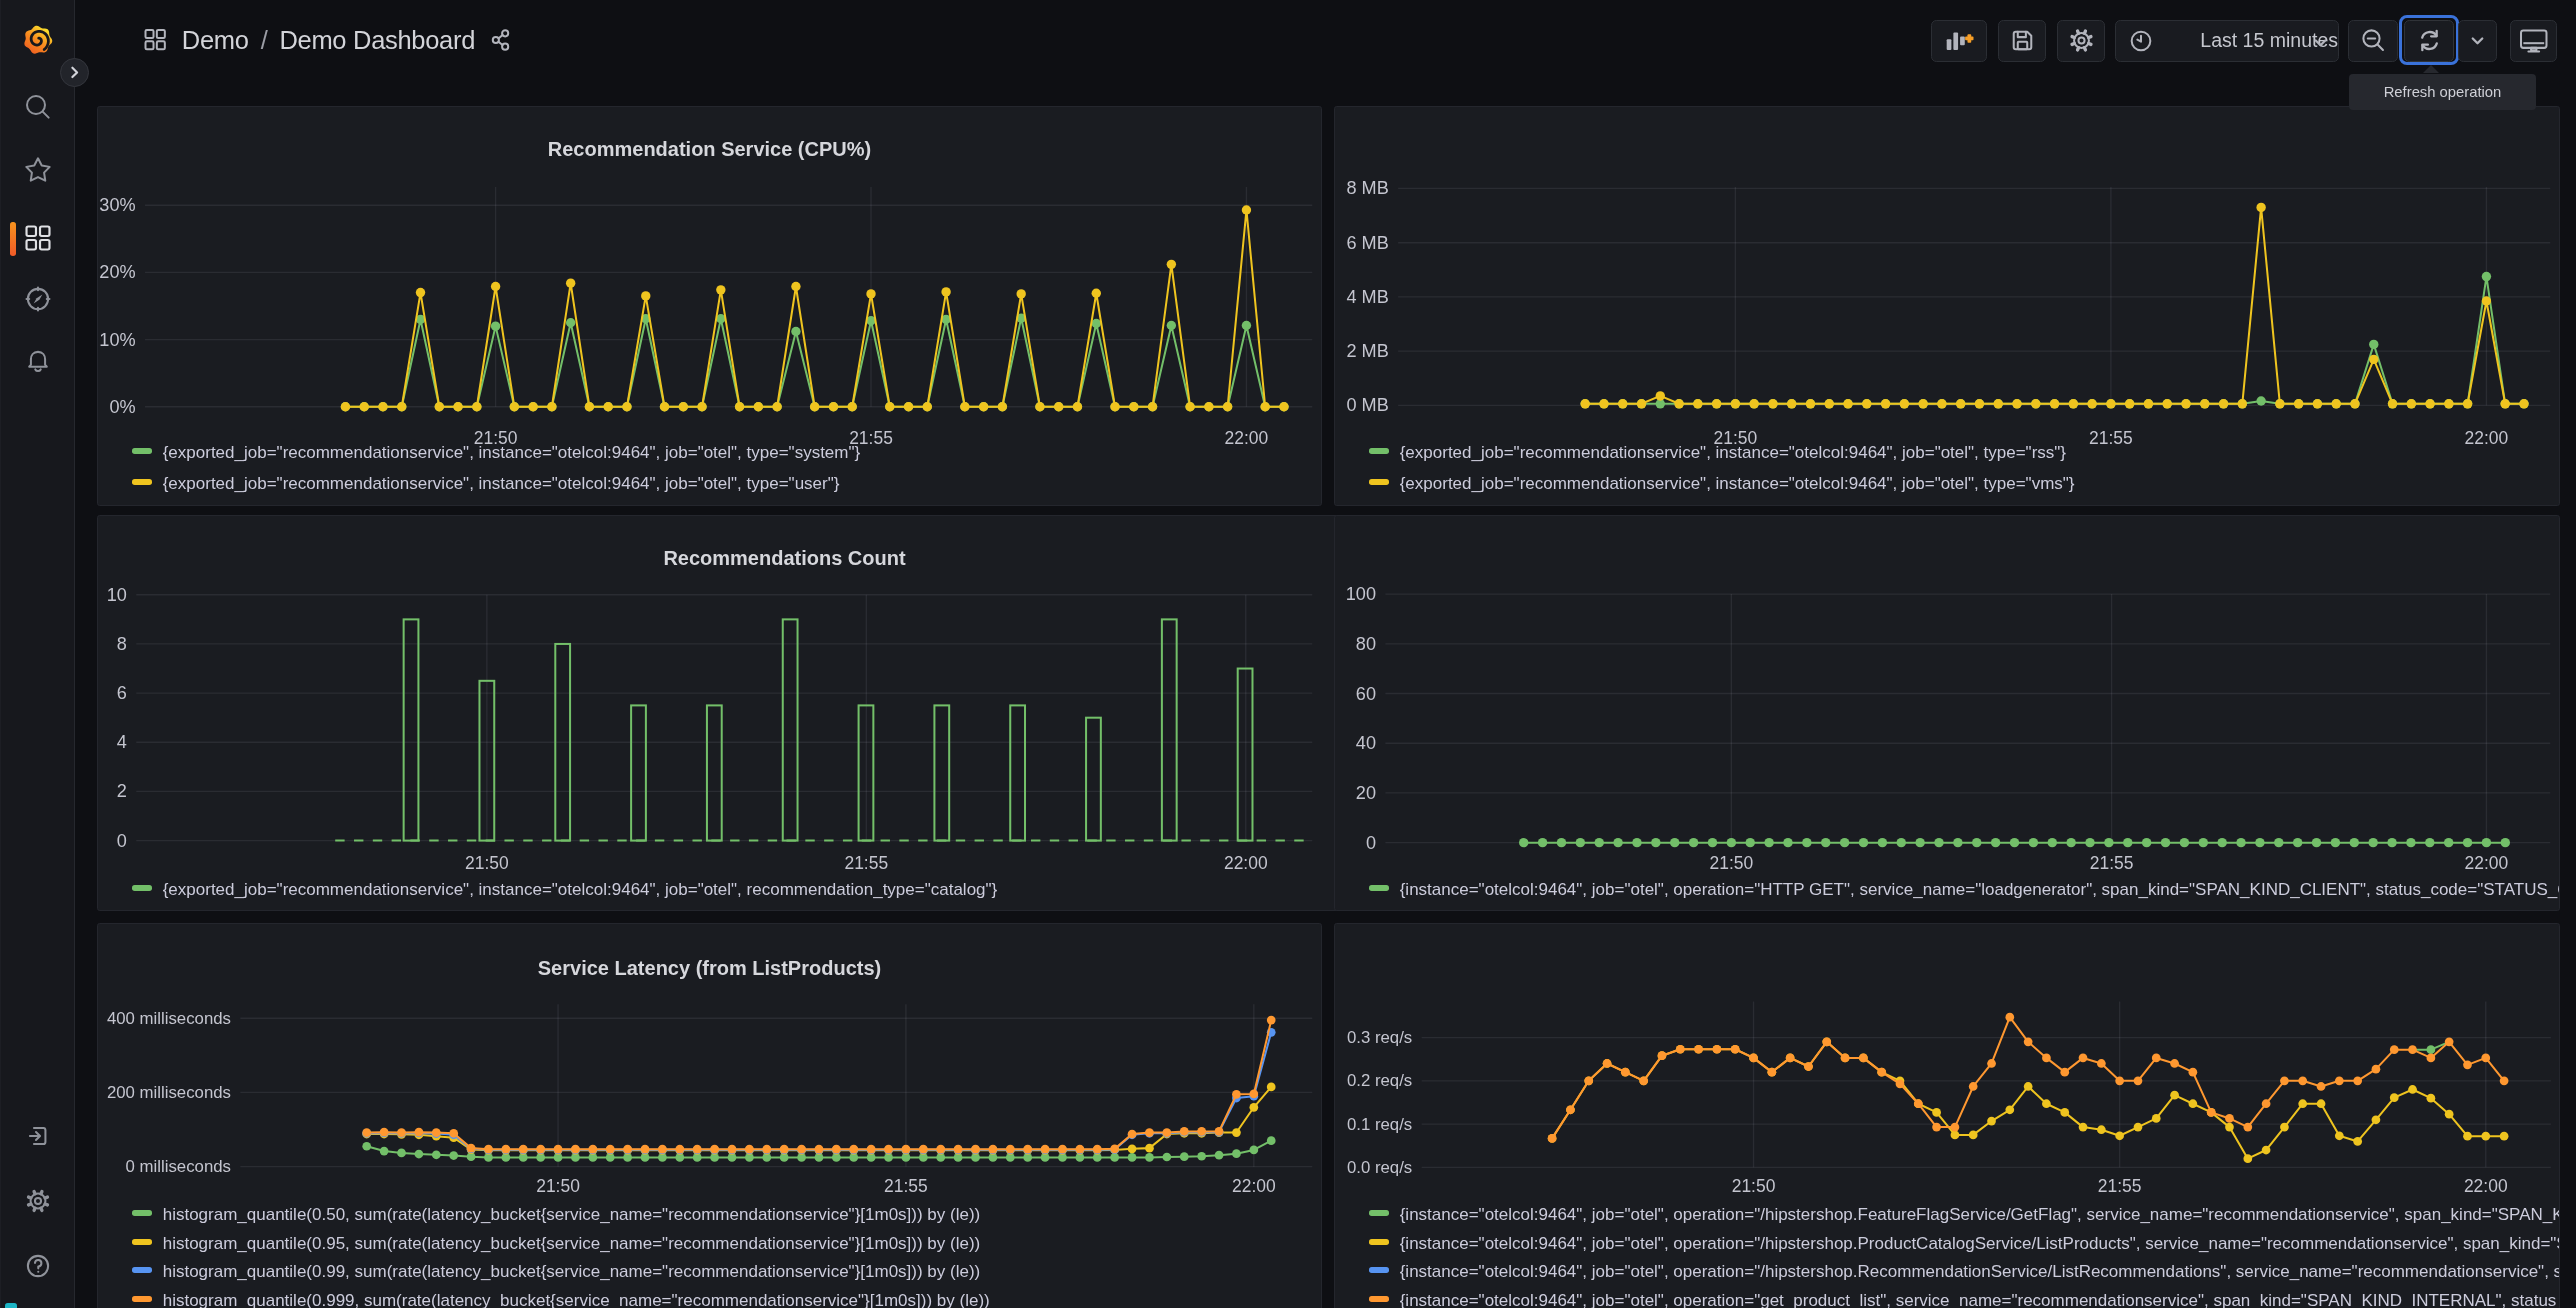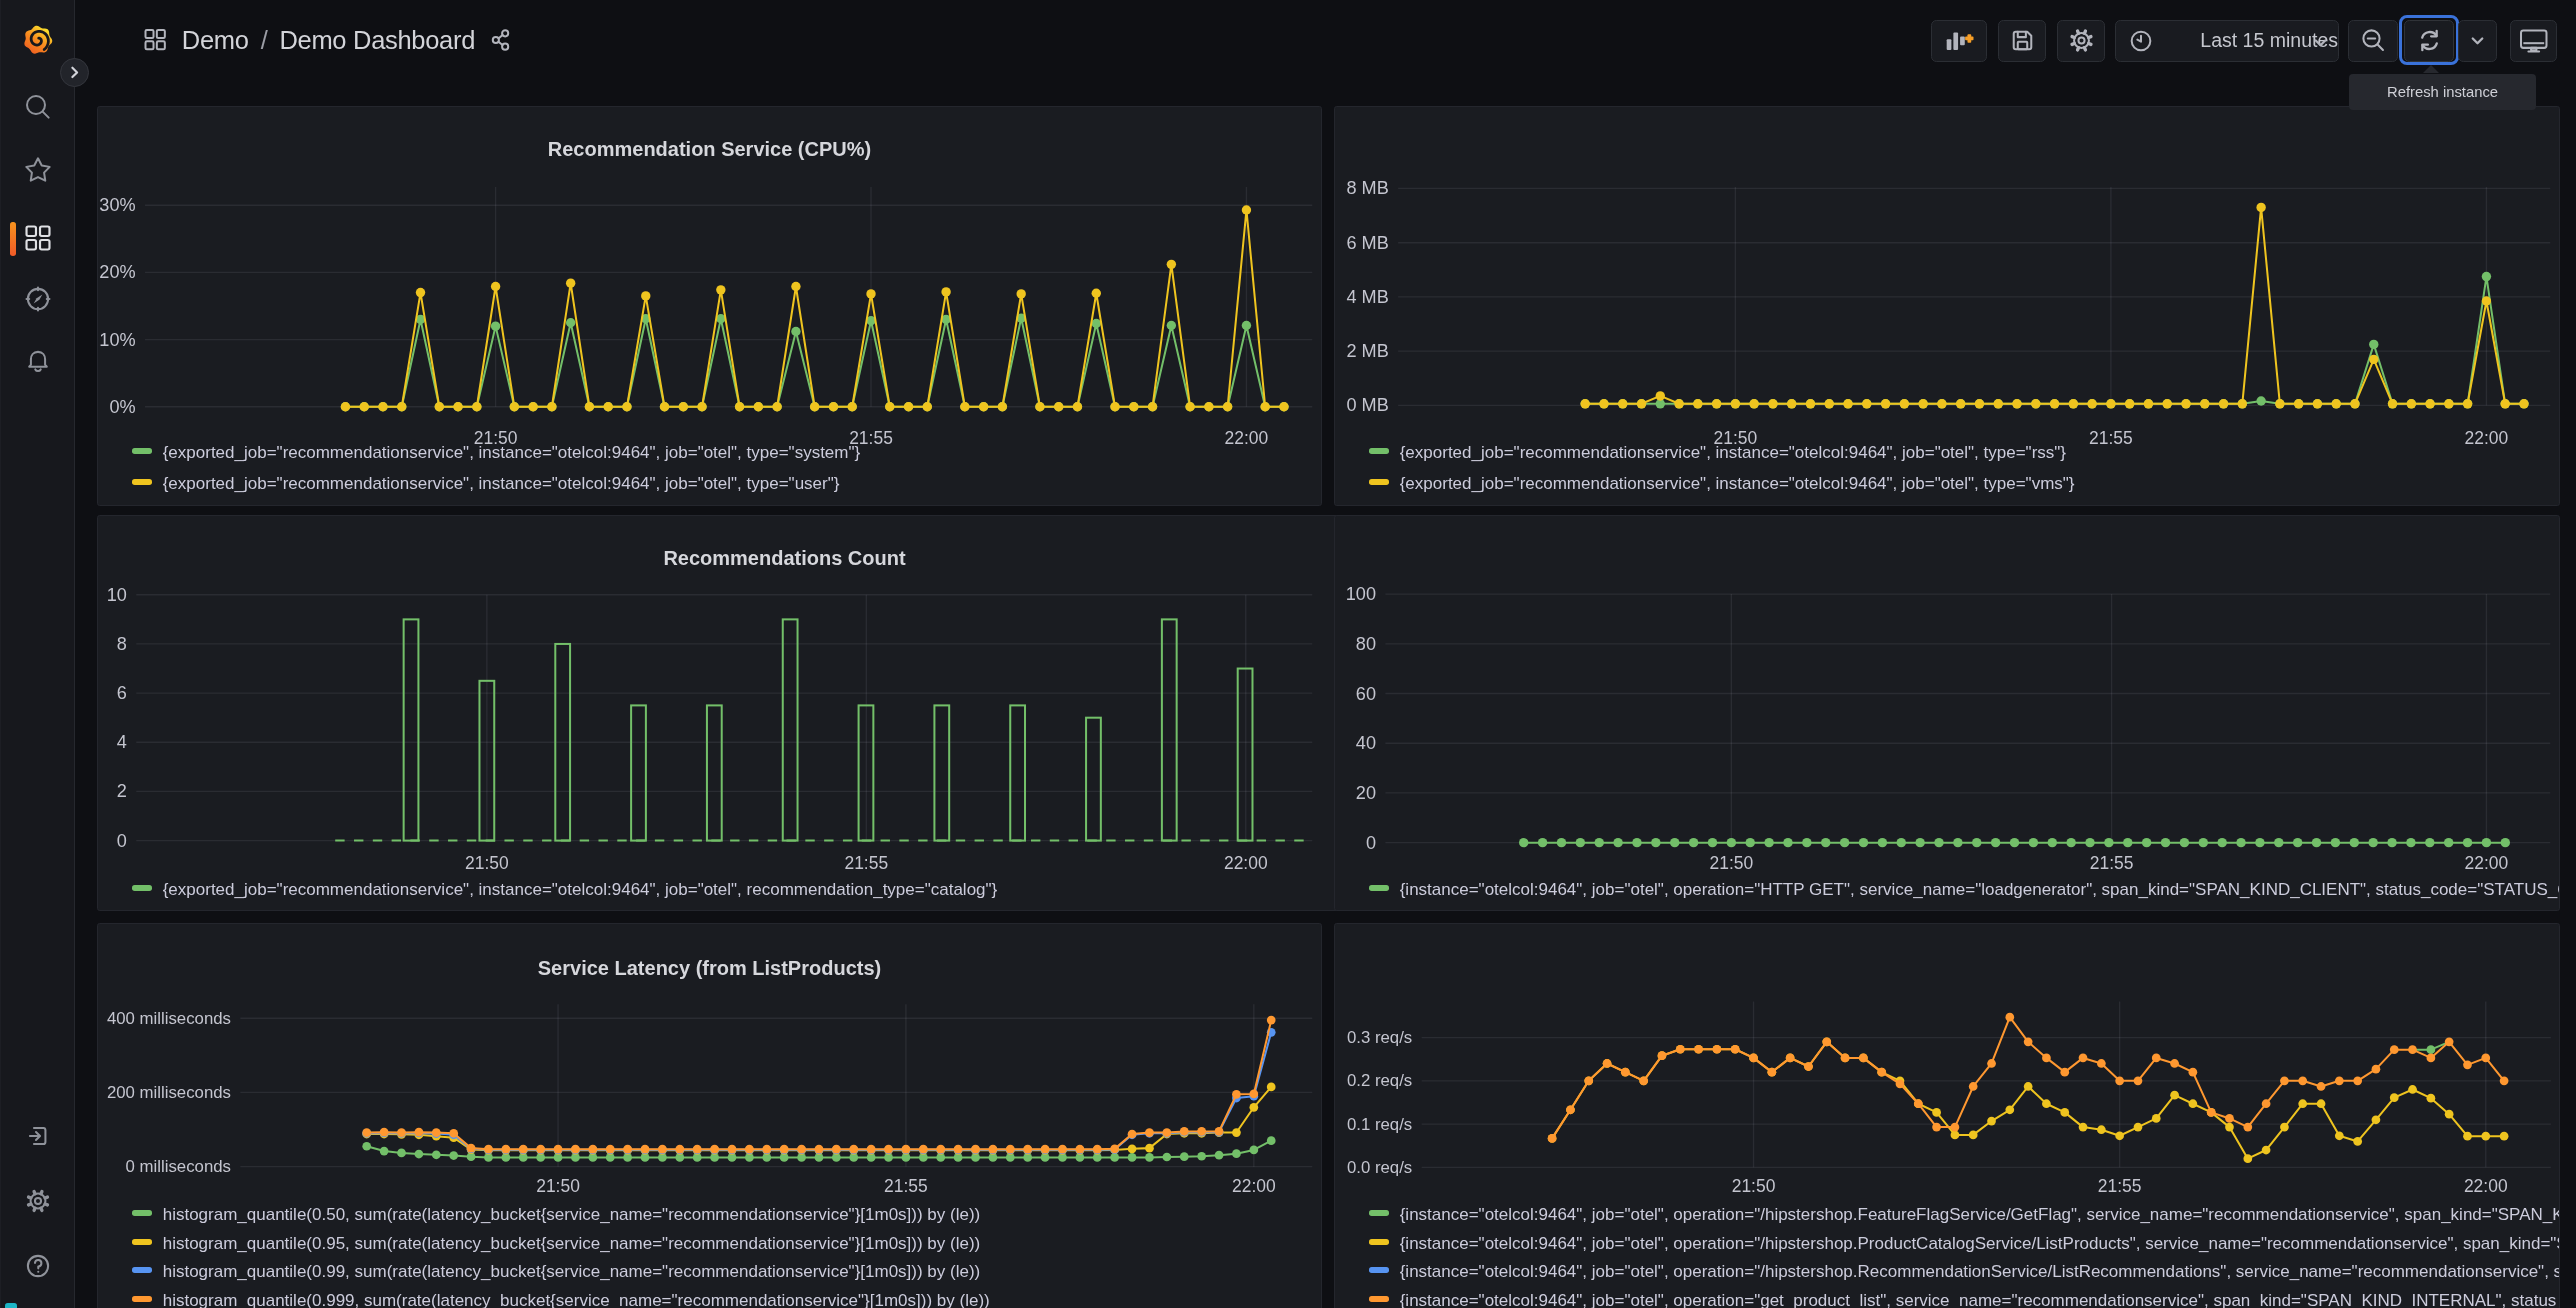--- a/index.html
+++ b/index.html
@@ -910,15 +910,15 @@
         <circle cx="1685.8" cy="209.4" r="6.5" fill="#FF9830"></circle>
         <circle cx="1713.0" cy="199.1" r="6.5" fill="#FF9830"></circle>
         <circle cx="1740.3" cy="233.2" r="6.5" fill="#FF9830"></circle>
       </svg>
       <div class="lrow" style="left:34px;top:279px;"><span class="dash" style="background:#73BF69"></span><span class="ltxt">{instance="otelcol:9464", job="otel", operation="/hipstershop.FeatureFlagService/GetFlag", service_name="recommendationservice", span_kind="SPAN_KIND_SERVER", status_code="STATUS_CODE_UNSET"}</span></div>
       <div class="lrow" style="left:34px;top:308px;"><span class="dash" style="background:#EFC41F"></span><span class="ltxt">{instance="otelcol:9464", job="otel", operation="/hipstershop.ProductCatalogService/ListProducts", service_name="recommendationservice", span_kind="SPAN_KIND_CLIENT", status_code="STATUS_CODE_UNSET"}</span></div>
       <div class="lrow" style="left:34px;top:336px;"><span class="dash" style="background:#5794F2"></span><span class="ltxt">{instance="otelcol:9464", job="otel", operation="/hipstershop.RecommendationService/ListRecommendations", service_name="recommendationservice", span_kind="SPAN_KIND_SERVER"}</span></div>
       <div class="lrow" style="left:34px;top:365px;"><span class="dash" style="background:#FF9830"></span><span class="ltxt">{instance="otelcol:9464", job="otel", operation="get_product_list", service_name="recommendationservice", span_kind="SPAN_KIND_INTERNAL", status_code="STATUS_CODE_UNSET"}</span></div>
     </div>
 
-  <div id="ttip">Refresh instance</div>
+  <div id="ttip">Refresh operation</div>
 </div>
 
 
 </body></html>

